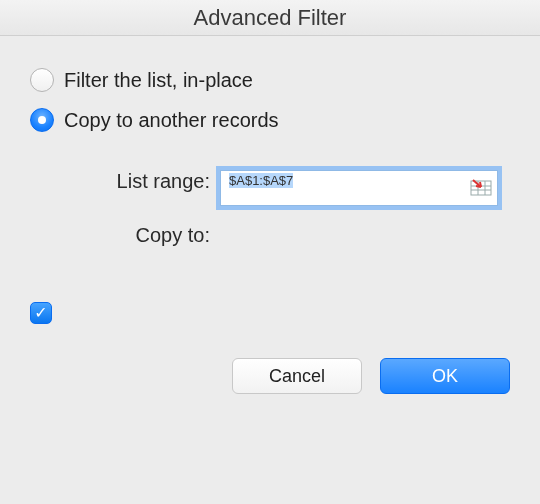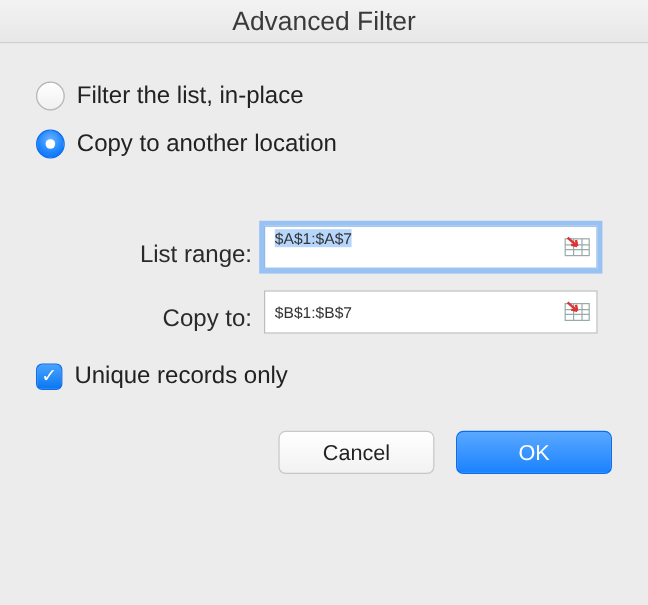--- a/index.html
+++ b/index.html
@@ -50,21 +50,21 @@
     width: 8px; height: 8px; border-radius: 50%;
     background: #fff;
     display: none;
   }
   .radio-outer.selected .radio-dot { display: block; }
   .form-rows {
     margin-top: 30px;
   }
   .form-row {
     display: flex;
-    align-items: flex-end;
+    align-items: flex-start;
     height: 54px;
   }
   .form-label {
     width: 190px;
     text-align: right;
     padding-right: 10px;
     color: #2a2a2a;
   }
   .input-wrap {
     position: relative;
@@ -157,21 +157,21 @@
 
   <div class="radio-row">
     <span class="radio-outer"></span>
     <span>Filter the list, in-place</span>
   </div>
 
   <div class="radio-row">
     <span class="radio-outer selected">
         <span class="radio-dot"></span>
       </span>
-    <span>Copy to another location</span>
+    <span>Copy to another records</span>
   </div>
 
   <div class="form-rows">
 
     <div class="form-row">
       <div class="form-label">List range:</div>
       <div class="input-wrap focused">
         <div class="input-box"><span class="sel-text">$A$1:$A$7</span></div>
         <span class="range-ref">
           <svg viewBox="0 0 22 20">
@@ -183,43 +183,28 @@
               <path d="M3 2 L11 9" stroke="#d33" stroke-width="2"></path>
               <path d="M11 9 L6 8 M11 9 L10 4" stroke="#d33" stroke-width="2"></path>
             </svg>
         </span>
       </div>
     </div>
 
 
     <div class="form-row">
       <div class="form-label">Copy to:</div>
-      <div class="input-wrap">
-        <input class="input-box" type="text" value="$B$1:$B$7" style="">
-        <span class="range-ref">
-          <svg viewBox="0 0 22 20">
-              <rect x="1" y="3" width="20" height="14" fill="#fff" stroke="#9aa" stroke-width="1"></rect>
-              <line x1="1" y1="8" x2="21" y2="8" stroke="#9aa"></line>
-              <line x1="1" y1="12" x2="21" y2="12" stroke="#9aa"></line>
-              <line x1="8" y1="3" x2="8" y2="17" stroke="#9aa"></line>
-              <line x1="15" y1="3" x2="15" y2="17" stroke="#9aa"></line>
-              <path d="M3 2 L11 9" stroke="#d33" stroke-width="2"></path>
-              <path d="M11 9 L6 8 M11 9 L10 4" stroke="#d33" stroke-width="2"></path>
-            </svg>
-        </span>
-      </div>
     </div>
 
   </div>
 
   <div class="check-row">
     <span class="checkbox">
         <span class="checkmark">✓</span>
       </span>
-    <span>Unique records only</span>
   </div>
 
 </div>
 
 <div class="button-row">
   <button class="btn">Cancel</button>
   <button class="btn primary">OK</button>
 </div>
 
 </body></html>

